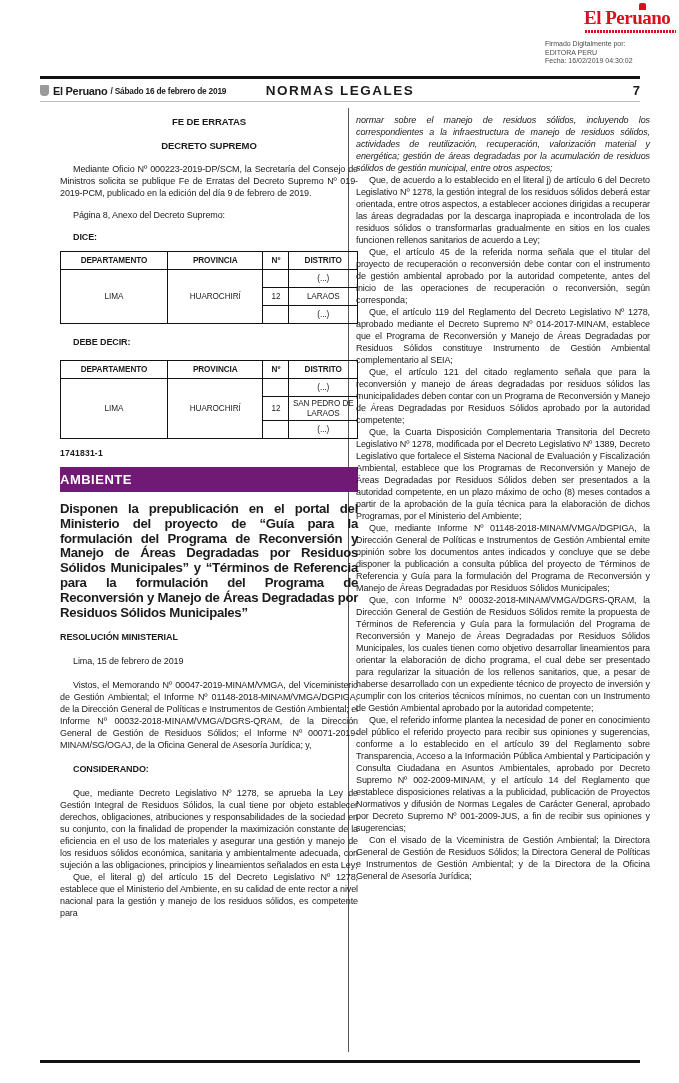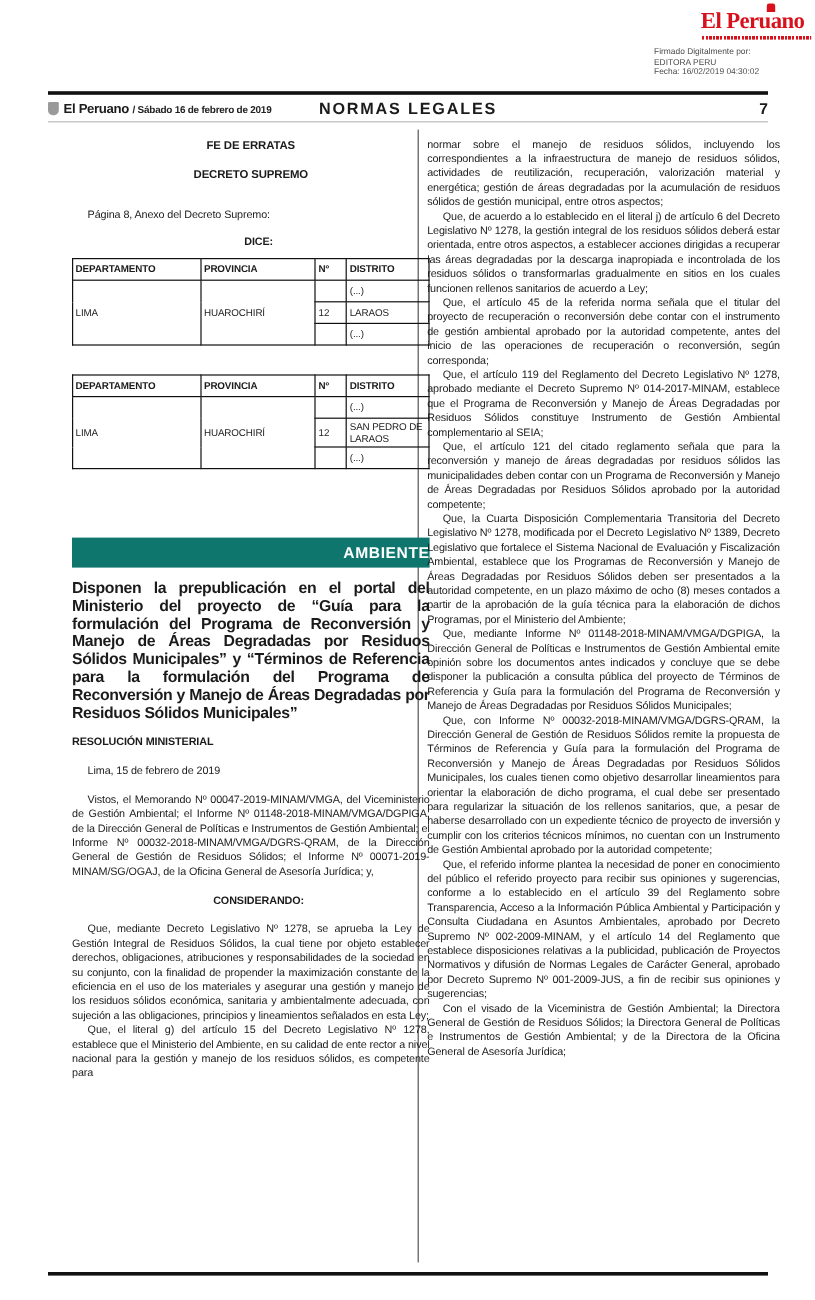--- a/index.html
+++ b/index.html
@@ -43,39 +43,39 @@
   .mh-center{flex:1;text-align:center;font-weight:bold;font-size:13.5px;letter-spacing:1.5px;}
   .mh-page{width:220px;text-align:right;font-weight:bold;font-size:13px;}
   .rule-mid{position:absolute;top:101px;left:40px;width:600px;height:1px;background:#bbbbbb;}
   .rule-bottom{position:absolute;top:1060px;left:40px;width:600px;height:3px;background:#111;}
   .col-divider{position:absolute;top:108px;left:348px;width:1px;height:944px;background:#555;}
   
   .col{position:absolute;top:108px;font-size:9px;line-height:12px;text-align:justify;letter-spacing:-0.1px;}
   .col-left{left:60px;width:298px;}
   .col-right{left:356px;width:294px;}
   .para{margin:0;text-indent:13px;}
-  .para.no-indent{text-indent:0;}
+  .para.no-indent{text-indent:0;font-style:italic;}
   .center-b{text-align:center;font-weight:bold;font-size:9.5px;line-height:11.5px;margin:0;}
   .spacer6{height:6px;}.spacer8{height:8px;}.spacer10{height:10px;}.spacer12{height:12px;}
-  .label-b{font-weight:bold;text-indent:13px;margin:0;text-align:center;}
+  .label-b{font-weight:bold;text-indent:13px;margin:0;text-align:left;}
   .pub-code{font-weight:bold;font-size:8.6px;margin:0;text-align:left;letter-spacing:0.2px;}
   
   table.erratas{width:100%;border-collapse:collapse;table-layout:fixed;}
   table.erratas th,table.erratas td{
     border:1.4px solid #111;font-size:8.2px;line-height:9.5px;
-    padding:2px 2px;vertical-align:middle;
+    padding:2px 2px;text-align:center;vertical-align:middle;
   }
   table.erratas th{font-weight:bold;height:13px;}
   table.erratas td{height:13px;}
   td.district{text-align:left;padding-left:4px;}
   .w-dep{width:103px;}.w-prov{width:92px;}.w-num{width:25px;}.w-dis{width:66px;}
   
   .band{
-    background:#0f766e;color:#ffffff;font-weight:bold;font-size:13px;
-    text-align:right;height:25px;line-height:25px;letter-spacing:0.5px;margin-top:41px;
+    background:#701a75;color:#ffffff;font-weight:bold;font-size:13px;
+    text-align:left;height:25px;line-height:25px;letter-spacing:0.5px;
   }
   .art-title{
     font-weight:bold;font-size:13.2px;line-height:14.8px;text-align:justify;
     letter-spacing:-0.3px;margin:0;
   }
   .res-head{font-weight:bold;font-size:9px;line-height:11px;margin:0;}
   .dateline{margin:0;text-indent:13px;text-align:left;}
 </style>
 </head>
 <body>
@@ -104,20 +104,21 @@
 <div class="rule-mid"></div>
 <div class="col-divider"></div>
 <div class="rule-bottom"></div>
 
 <div class="col col-left">
   <div class="spacer8"></div>
   <p class="center-b">FE DE ERRATAS</p>
   <div class="spacer12"></div>
   <p class="center-b">DECRETO SUPREMO</p>
   <div class="spacer12"></div>
+  <p class="para">Mediante Oficio Nº 000223-2019-DP/SCM, la Secretaría del Consejo de Ministros solicita se publique Fe de Erratas del Decreto Supremo Nº 019-2019-PCM, publicado en la edición del día 9 de febrero de 2019.</p>
   <div class="spacer10"></div>
   <p class="dateline">Página 8, Anexo del Decreto Supremo:</p>
   <div class="spacer10"></div>
   <p class="label-b">DICE:</p>
   <div class="spacer8"></div>
 
   <table class="erratas">
     <colgroup>
         <col class="w-dep">
         <col class="w-prov">
@@ -142,20 +143,21 @@
       <td class="district">LARAOS</td>
     </tr>
     <tr>
       <td></td>
       <td class="district">(...)</td>
     </tr>
   </tbody>
     </table>
 
   <div class="spacer12"></div>
+  <p class="label-b">DEBE DECIR:</p>
   <div class="spacer12"></div>
 
   <table class="erratas">
     <colgroup>
         <col class="w-dep">
         <col class="w-prov">
         <col class="w-num">
         <col class="w-dis">
       </colgroup>
     <tbody>
@@ -176,20 +178,21 @@
       <td class="district">SAN PEDRO DE LARAOS</td>
     </tr>
     <tr>
       <td></td>
       <td class="district">(...)</td>
     </tr>
   </tbody>
     </table>
 
   <div class="spacer8"></div>
+  <p class="pub-code">1741831-1</p>
   <div class="spacer8"></div>
   <div class="band">AMBIENTE</div>
   <div class="spacer10"></div>
   <p class="art-title">Disponen la prepublicación en el portal del Ministerio del proyecto de “Guía para la formulación del Programa de Reconversión y Manejo de Áreas Degradadas por Residuos Sólidos Municipales” y “Términos de Referencia para la formulación del Programa de Reconversión y Manejo de Áreas Degradadas por Residuos Sólidos Municipales”</p>
   <div class="spacer12"></div>
   <p class="res-head">RESOLUCIÓN MINISTERIAL</p>
   <div class="spacer12"></div>
   <p class="dateline">Lima, 15 de febrero de 2019</p>
   <div class="spacer12"></div>
   <p class="para">Vistos, el Memorando Nº 00047-2019-MINAM/VMGA, del Viceministerio de Gestión Ambiental; el Informe Nº 01148-2018-MINAM/VMGA/DGPIGA, de la Dirección General de Políticas e Instrumentos de Gestión Ambiental; el Informe Nº 00032-2018-MINAM/VMGA/DGRS-QRAM, de la Dirección General de Gestión de Residuos Sólidos; el Informe Nº 00071-2019-MINAM/SG/OGAJ, de la Oficina General de Asesoría Jurídica; y,</p>

